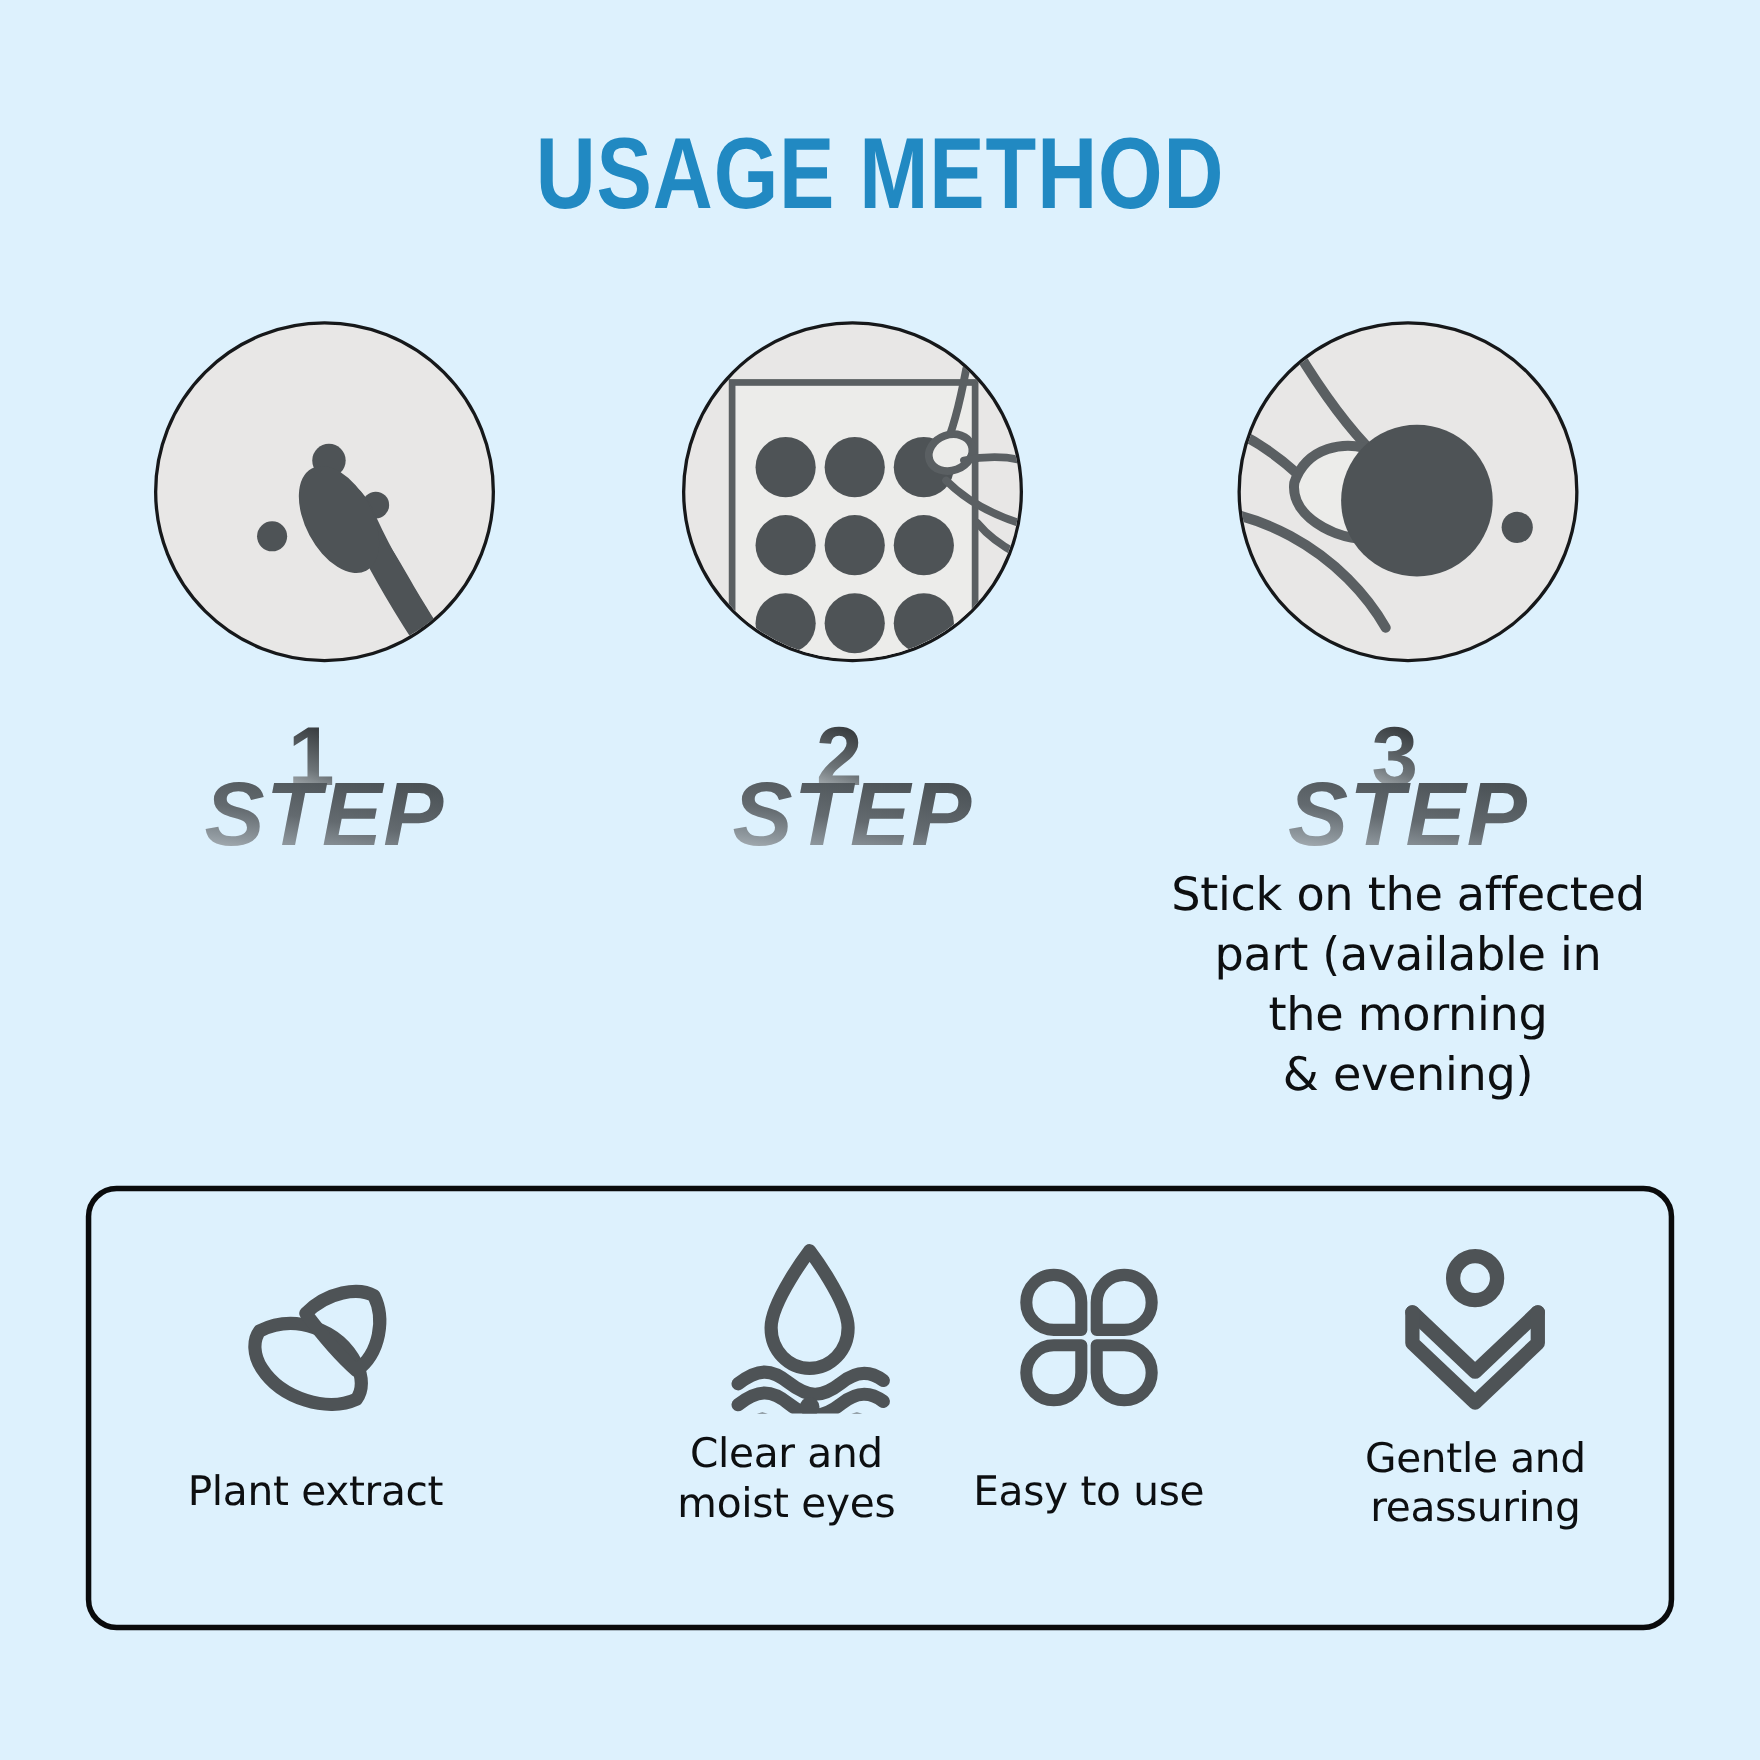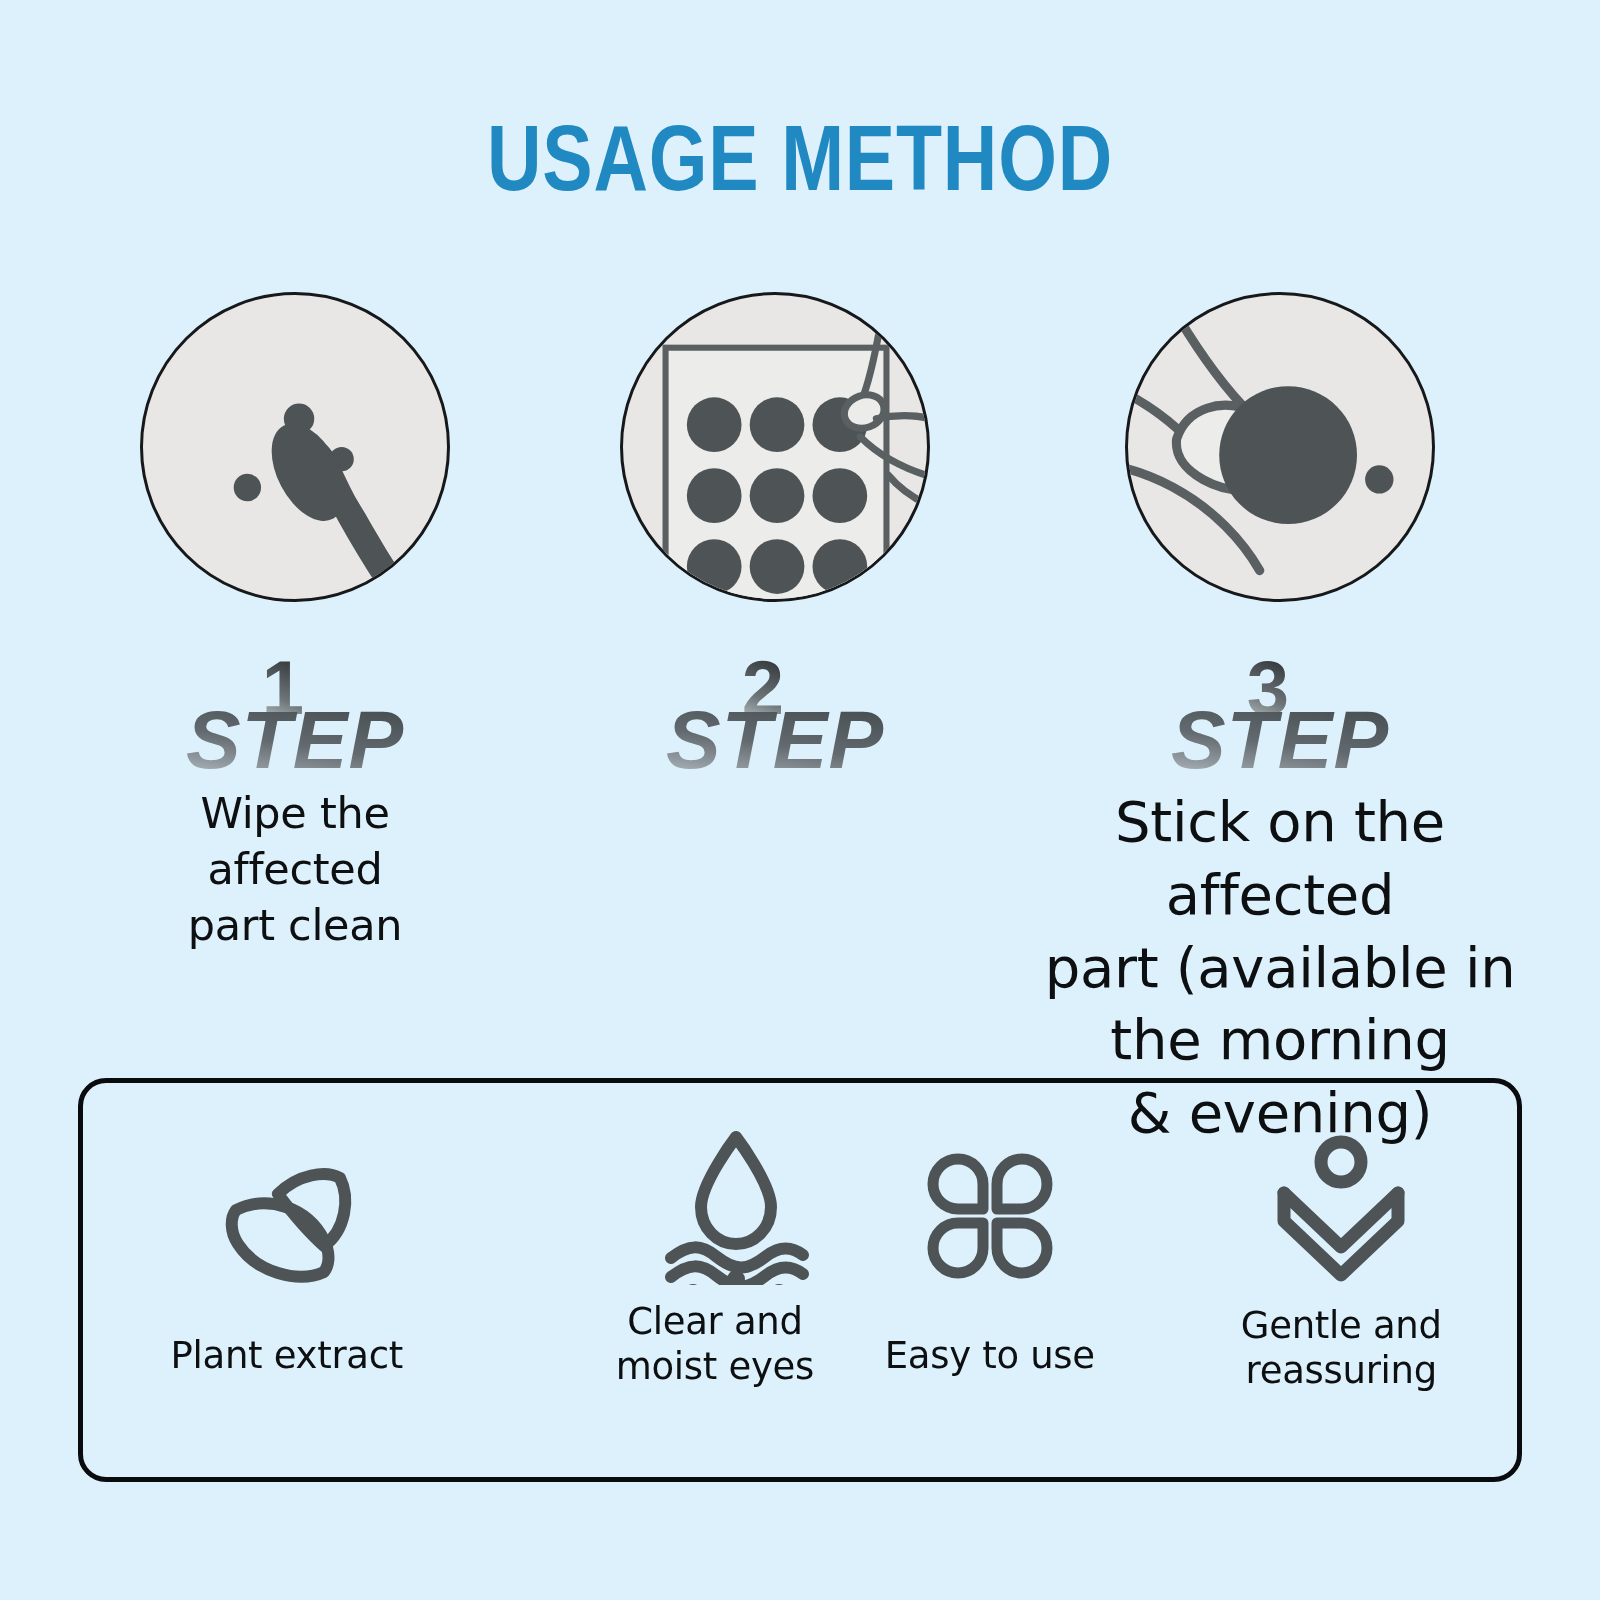--- a/index.html
+++ b/index.html
@@ -86,21 +86,21 @@
   .caption {
     margin-top: 6px;
     text-align: center;
     font-family: "DejaVu Sans", sans-serif;
     font-size: 43px;
     line-height: 1.30;
     color: #0d0f11;
     letter-spacing: -0.3px;
     white-space: pre-line;
   }
-  .step-3 .caption { font-size: 56px; }
+  .step-3 .caption { font-size: 42px; }
 
   
   .feature-box {
     position: absolute;
     left: 78px;
     top: 1078px;
     width: 1444px;
     height: 404px;
     border: 5px solid #0a0b0c;
     border-radius: 28px;
@@ -178,23 +178,20 @@
               <stop offset="0%" stop-color="#cfd6da"></stop>
               <stop offset="45%" stop-color="#6d7478"></stop>
               <stop offset="100%" stop-color="#2d3134"></stop>
             </linearGradient>
           </defs>
           <text x="118" y="64" font-family="'Liberation Sans', sans-serif" font-size="76" font-weight="bold" fill="url(#n1)" text-anchor="middle">1</text>
           <text x="130" y="118" font-family="'Liberation Sans', sans-serif" font-size="82" font-weight="bold" font-style="italic" fill="url(#g1)" text-anchor="middle" letter-spacing="1">STEP</text>
         </svg>
       </div>
 
-      <div class="caption">Wipe the
-affected
-part clean</div>
     </div>
 
     <div class="step step-2">
       <div class="circle-wrap">
         <div class="circle">
           <svg viewBox="0 0 300 300">
             <rect x="42" y="52" width="218" height="268" fill="#ececea" stroke="#5a5f62" stroke-width="6"></rect>
             <g fill="#4e5356">
               <circle cx="90" cy="128" r="27"></circle>
               <circle cx="152" cy="128" r="27"></circle>

